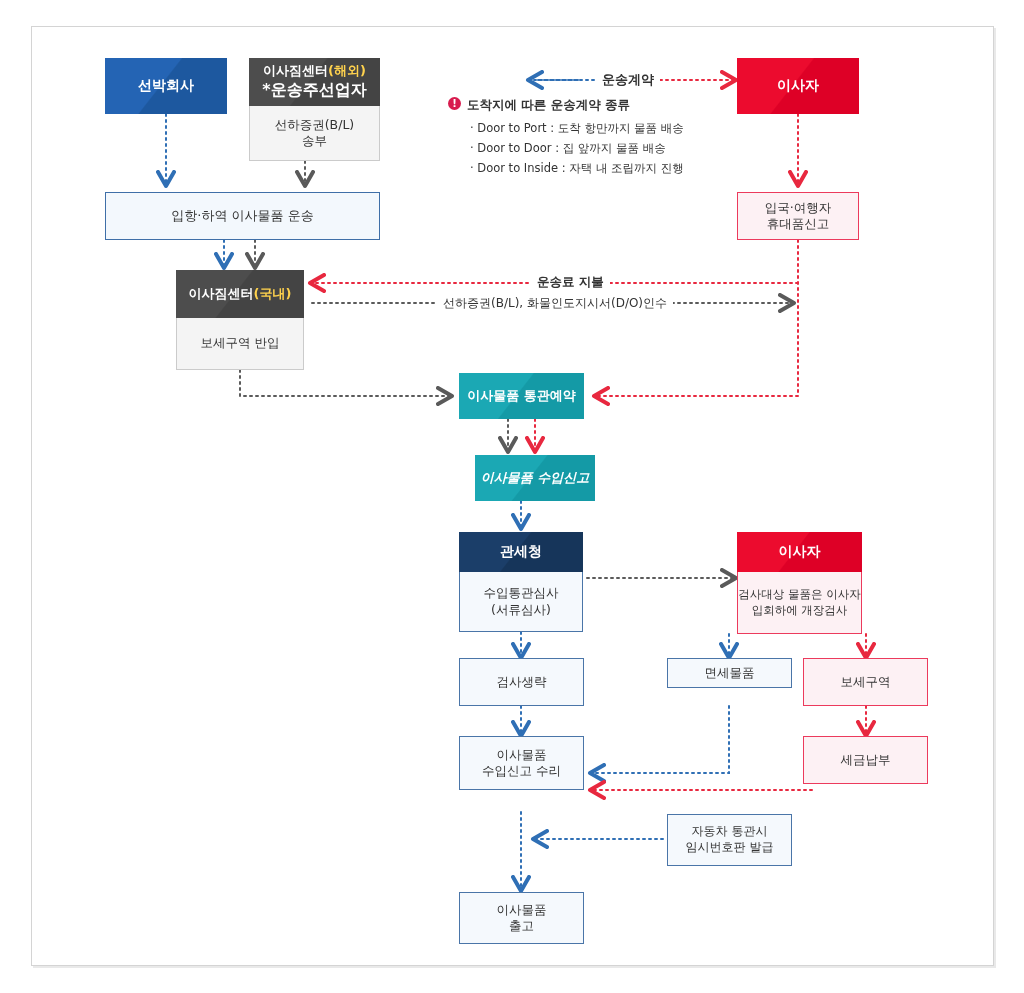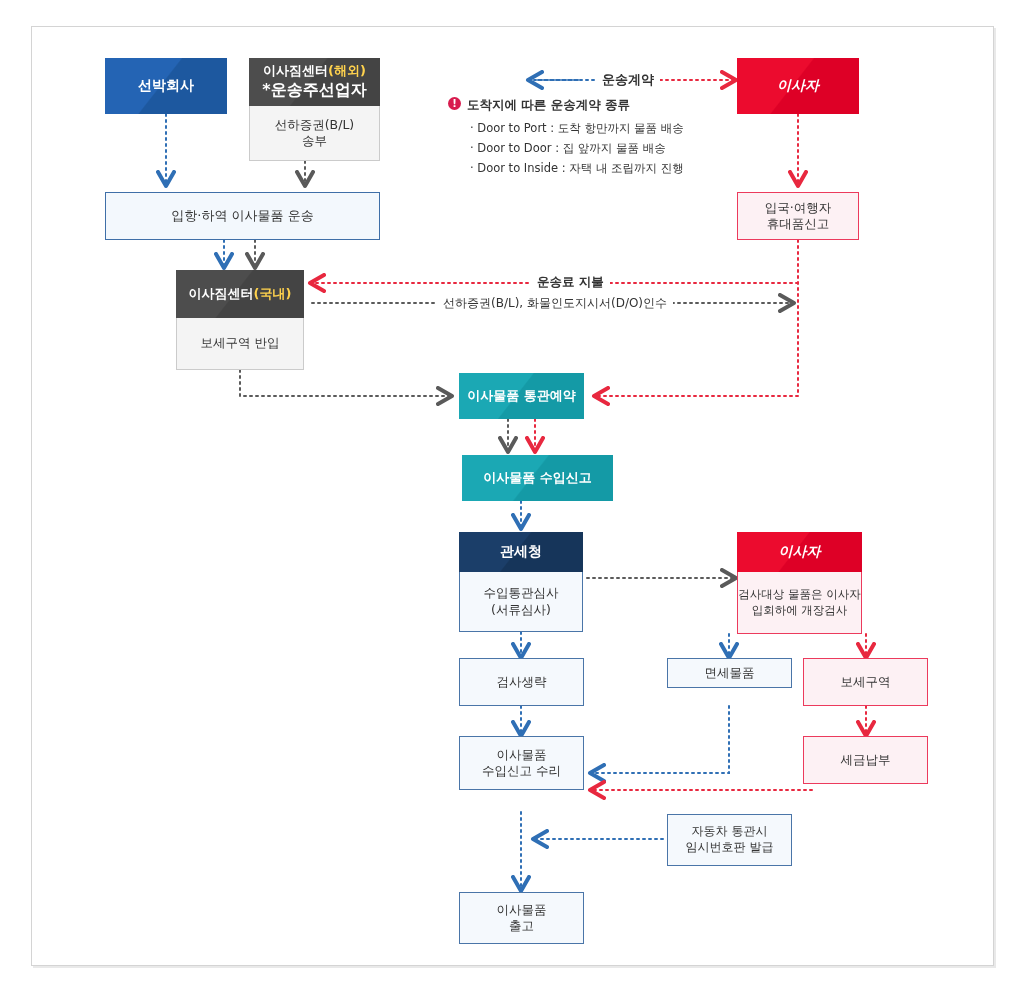--- a/index.html
+++ b/index.html
@@ -10,21 +10,21 @@
          box-shadow:2px 2px 0 0 #e9e9e9;}
   #canvas{position:absolute;left:0;top:0;width:1024px;height:993px;}
   .node{position:absolute;box-sizing:border-box;display:flex;flex-direction:column;}
   .hdr{box-sizing:border-box;display:flex;align-items:center;justify-content:center;
        text-align:center;font-weight:bold;color:#ffffff;line-height:1.28;}
   .bdy{box-sizing:border-box;display:flex;align-items:center;justify-content:center;
        text-align:center;line-height:1.32;}
 
   
   .h-blue{background:linear-gradient(128deg,#2464b4 0%,#2464b4 46%,#1d589f 47%,#1d589f 100%);}
-  .h-red{background:linear-gradient(128deg,#ec0b2e 0%,#ec0b2e 46%,#de0026 47%,#de0026 100%);font-style:italic;}
+  .h-red{background:linear-gradient(128deg,#ec0b2e 0%,#ec0b2e 46%,#de0026 47%,#de0026 100%);}
   .h-dark{background:linear-gradient(128deg,#4d4d4d 0%,#4d4d4d 46%,#444444 47%,#444444 100%);}
   .h-teal{background:linear-gradient(128deg,#1ba8b4 0%,#1ba8b4 46%,#149aa6 47%,#149aa6 100%);}
   .h-navy{background:linear-gradient(128deg,#1b3e69 0%,#1b3e69 46%,#16355a 47%,#16355a 100%);}
 
   
   .b-lightblue{background:#f3f8fd;border:1px solid #3f6fa8;color:#333333;}
   .b-lightblue2{background:#f5f9fd;border:1px solid #4a75a8;color:#333333;}
   .b-lightred{background:#fdf1f4;border:1px solid #ec3a5c;color:#333333;}
   .b-grayline{background:#f4f4f4;border:1px solid #cbcbcb;border-top:none;color:#333333;}
 
@@ -148,21 +148,21 @@
       <span>이사짐센터</span>
         <span class="gold">(국내)</span>
     </div>
     <div class="bdy b-grayline" style="height:52px;font-size:12.5px;">보세구역 반입</div>
   </div>
 
   <div class="node" style="left:459px;top:373px;width:125px;height:46px;">
     <div class="hdr h-teal" style="height:46px;font-size:13px;">이사물품 통관예약</div>
   </div>
 
-  <div class="node" style="left:462px;top:455px;width:151px;height:46px;">
+  <div class="node" style="left:475px;top:455px;width:120px;height:46px;font-style:italic;">
     <div class="hdr h-teal" style="height:46px;font-size:13px;">이사물품 수입신고</div>
   </div>
 
   <div class="node" style="left:459px;top:532px;width:124px;height:100px;">
     <div class="hdr h-navy" style="height:40px;font-size:14px;">관세청</div>
     <div class="bdy b-lightblue2" style="height:60px;font-size:12.5px;white-space:pre-line;border-top:none;">수입통관심사
 (서류심사)</div>
   </div>
 
   <div class="node" style="left:737px;top:532px;width:125px;height:102px;">

